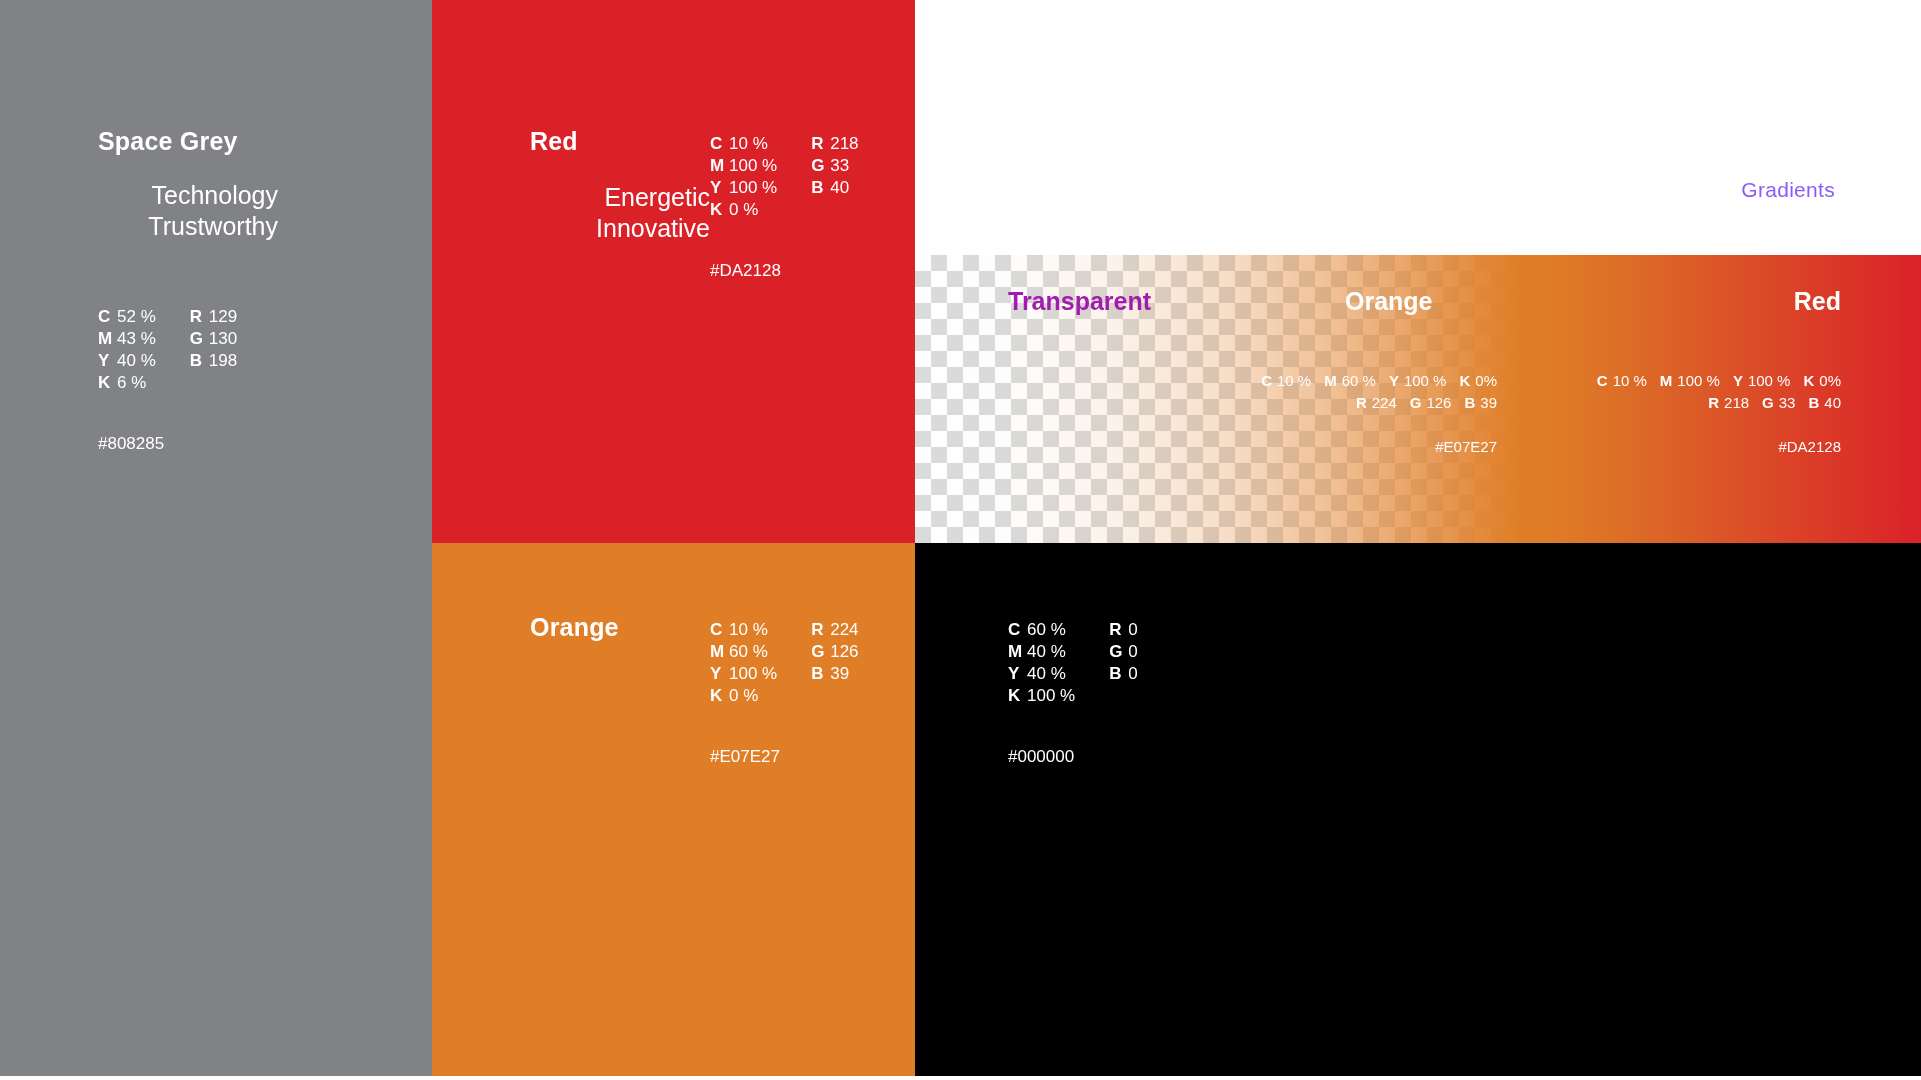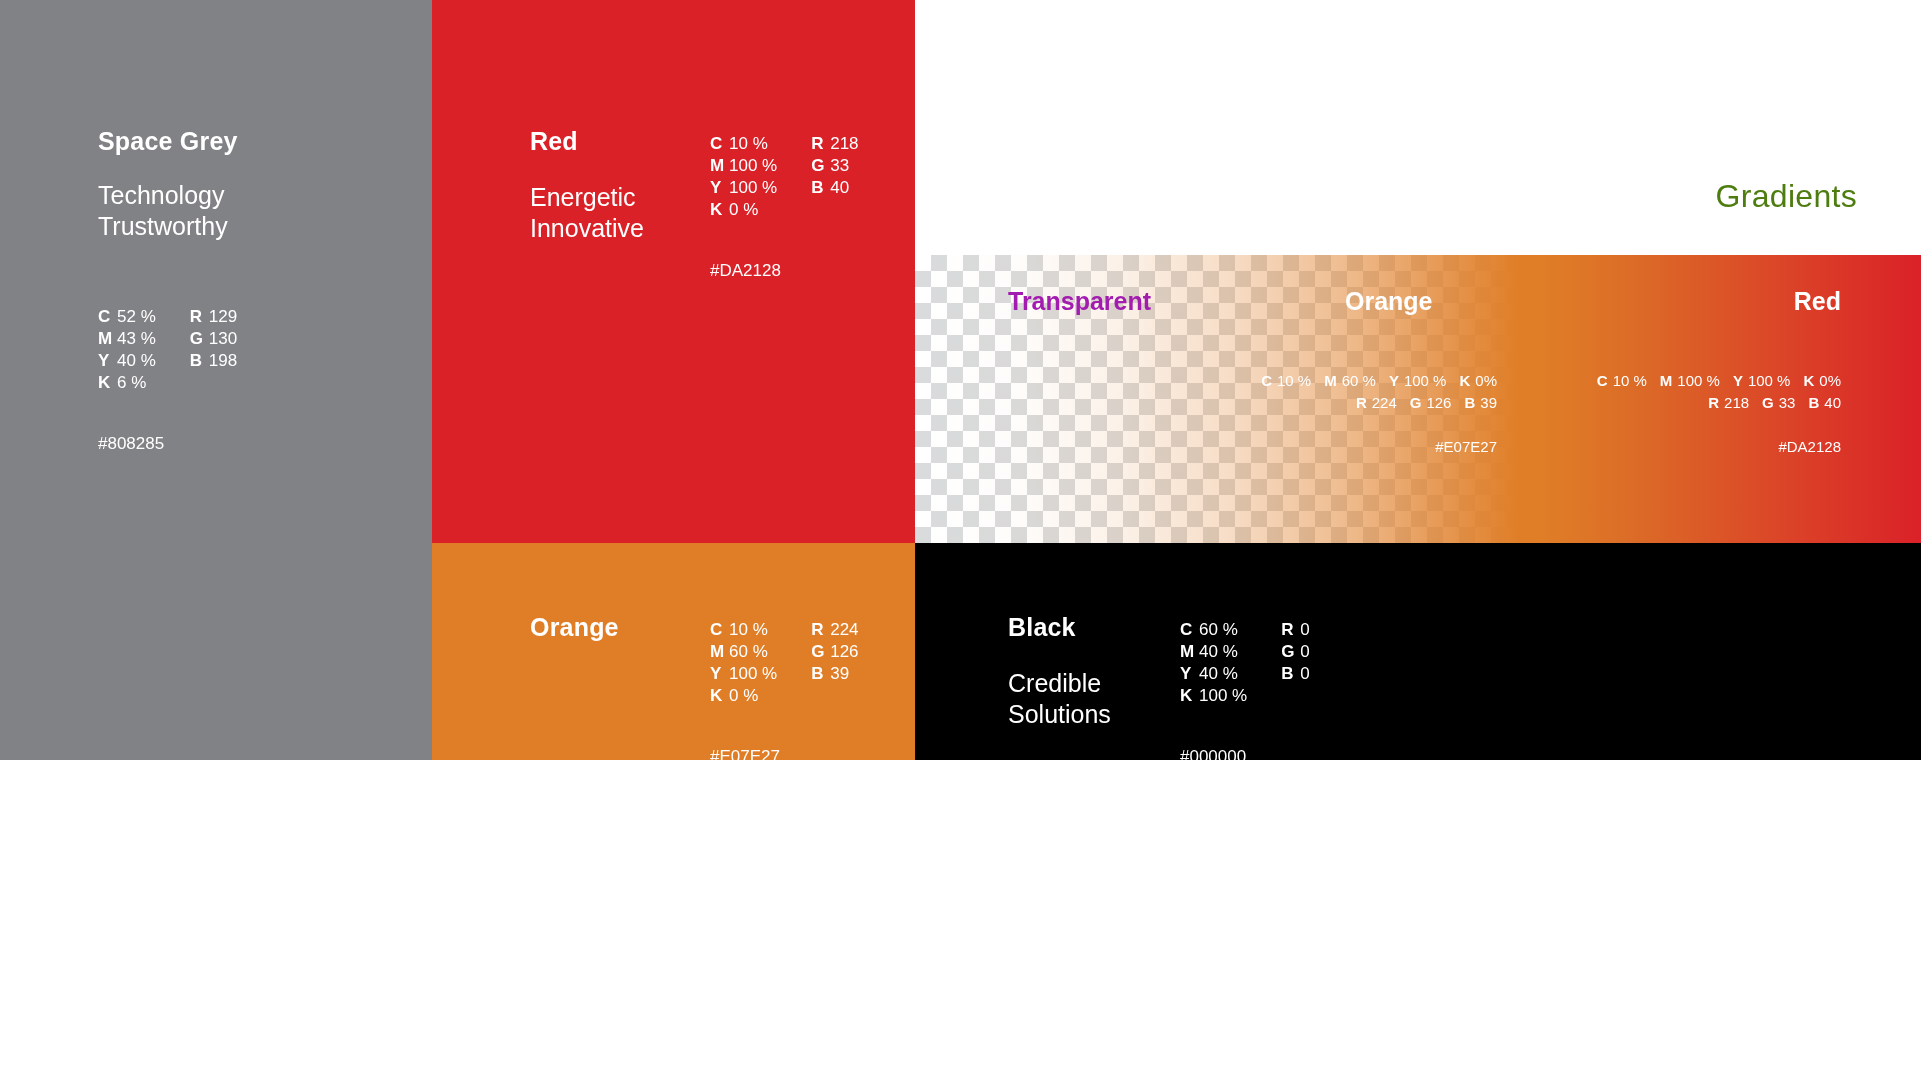--- a/index.html
+++ b/index.html
@@ -9,21 +9,21 @@
     background: #ffffff;
   }
   body {
     font-family: "Liberation Sans", sans-serif;
     -webkit-font-smoothing: antialiased;
   }
 
   #board {
     position: relative;
     width: 1921px;
-    height: 760px;
+    height: 1076px;
     overflow: hidden;
     background: #ffffff;
   }
 
   
   .panel {
     position: absolute;
     box-sizing: border-box;
   }
 
@@ -54,21 +54,21 @@
     margin: 0 0 26px 0;
     white-space: nowrap;
   }
 
   .swatch-traits {
     font-size: 25px;
     font-weight: 300;
     line-height: 1.25;
     margin: 0;
   }
-  .swatch-traits div { white-space: nowrap; }
+  .swatch-traits div { white-space: nowrap; text-align: right; }
 
   
   .values {
     display: flex;
     gap: 34px;
     margin-top: 3px;
   }
   .value-col {
     display: flex;
     flex-direction: column;
@@ -114,25 +114,25 @@
   .orange-block .values { margin-top: 5px; }
 
   
   .black-block { left: 1008px; top: 614px; }
   .black-block .values { margin-top: 5px; }
   .black-block .swatch-names { width: 172px; flex: 0 0 172px; }
 
   
   .gradients-heading {
     position: absolute;
-    right: 64px;
+    right: 86px;
     top: 178px;
-    font-size: 32px;
+    font-size: 21px;
     font-weight: 300;
-    color: #4d7c0f;
+    color: #8b5cf6;
     letter-spacing: 0.3px;
     white-space: nowrap;
   }
 
   .gradient-bar {
     position: absolute;
     left: 915px;
     top: 255px;
     width: 1006px;
     height: 288px;
@@ -353,27 +353,20 @@
             <span class="value-key">B</span>
             <span class="value-num">39</span>
           </div>
         </div>
       </div>
       <div class="hex">#E07E27</div>
     </div>
   </div>
 
   <div class="swatch-body black-block on-dark">
-    <div class="swatch-names">
-      <div class="swatch-title">Black</div>
-      <div class="swatch-traits">
-        <div>Credible</div>
-        <div>Solutions</div>
-      </div>
-    </div>
     <div>
       <div class="values">
         <div class="value-col">
           <div class="value-row">
             <span class="value-key">C</span>
             <span class="value-num">60 %</span>
           </div>
           <div class="value-row">
             <span class="value-key">M</span>
             <span class="value-num">40 %</span>

